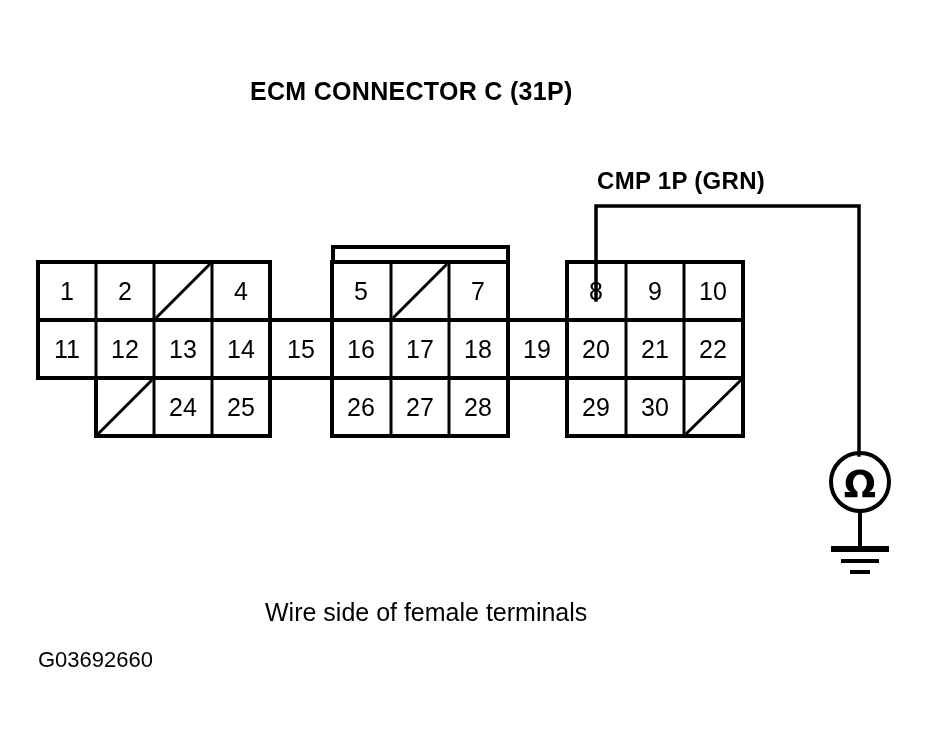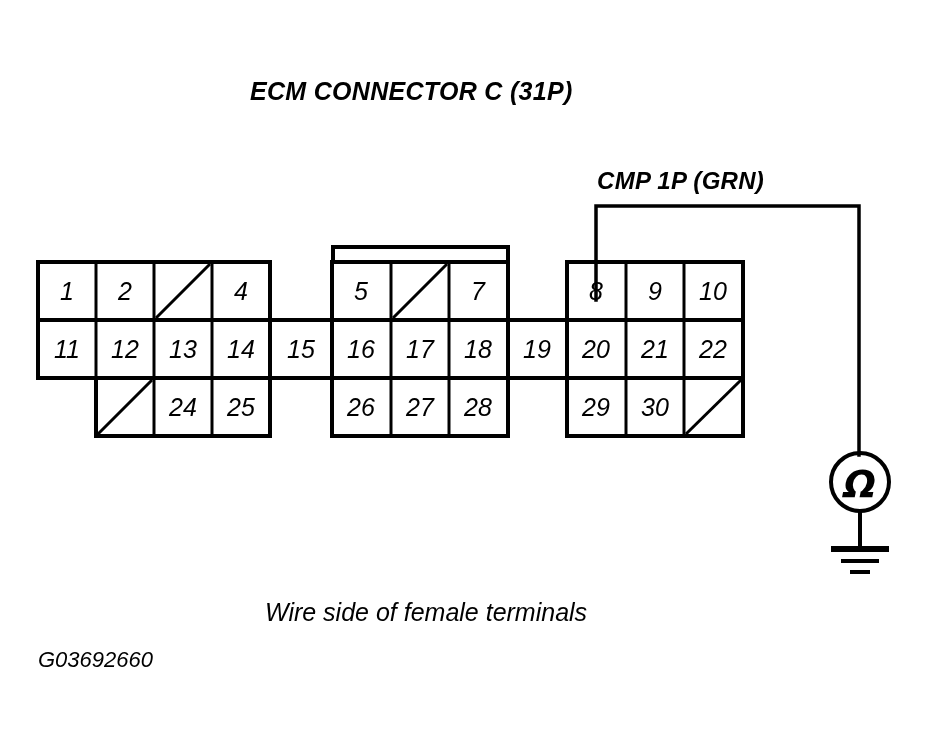--- a/index.html
+++ b/index.html
@@ -13,21 +13,20 @@
     position: relative;
     overflow: hidden;
     font-family: "Liberation Sans", sans-serif;
     color: #000000;
   }
   #diagram-root {
     position: absolute;
     top: 0; left: 0;
     width: 927px;
     height: 742px;
-    font-style: italic;
   }
   svg.diagram-svg {
     display: block;
     width: 927px;
     height: 742px;
   }
   .title-text {
     font-family: "Liberation Sans", sans-serif;
     font-weight: bold;
     font-size: 25px;

